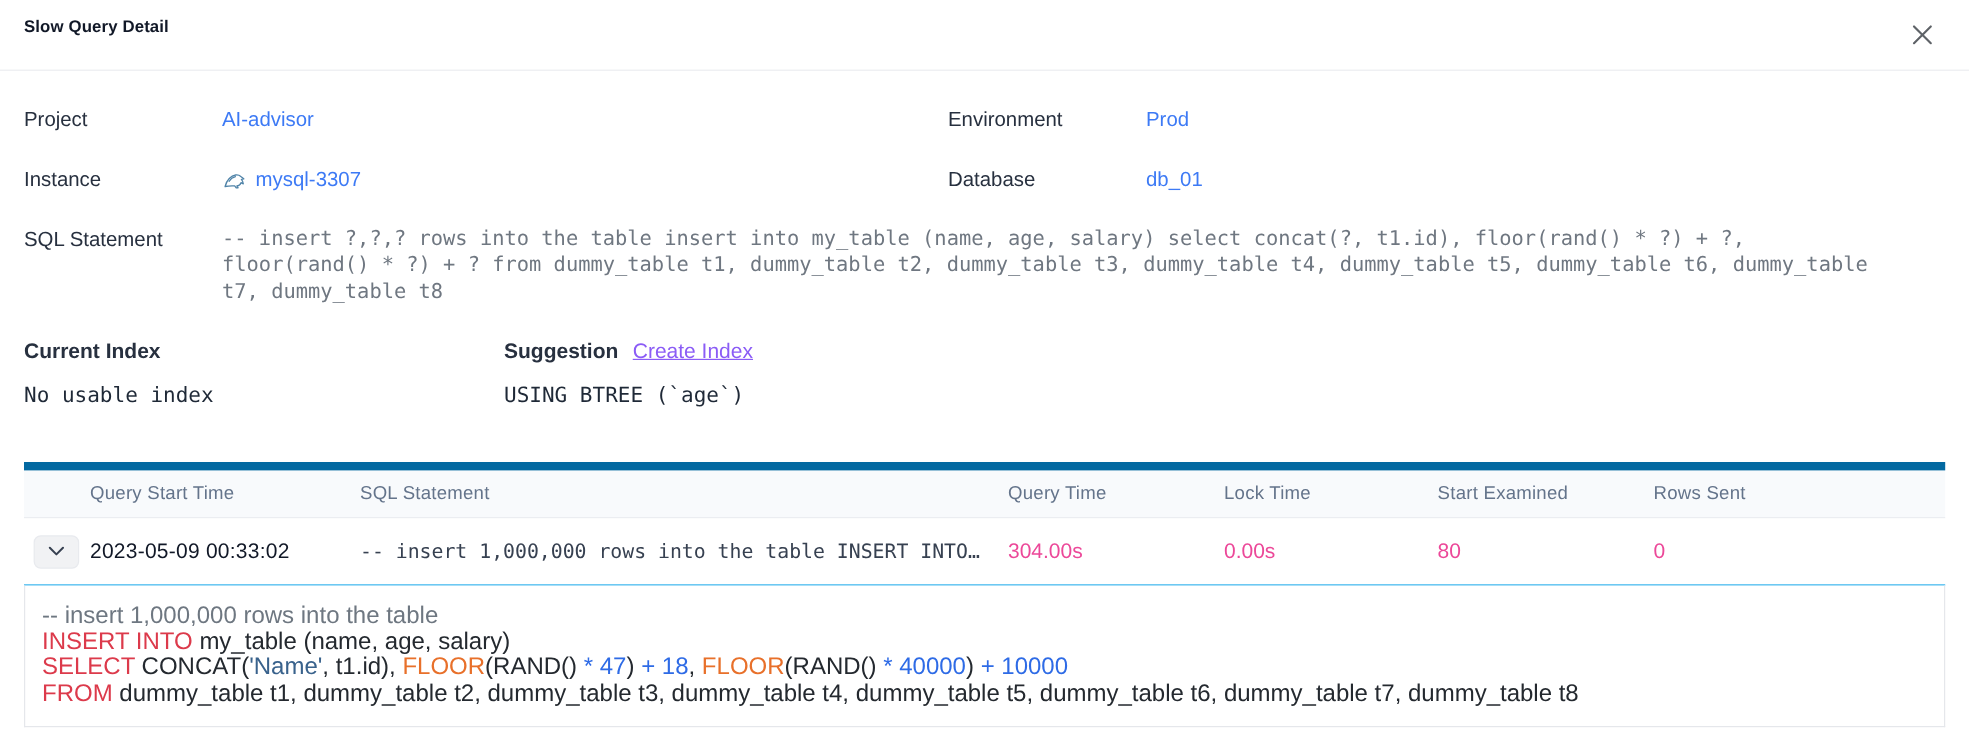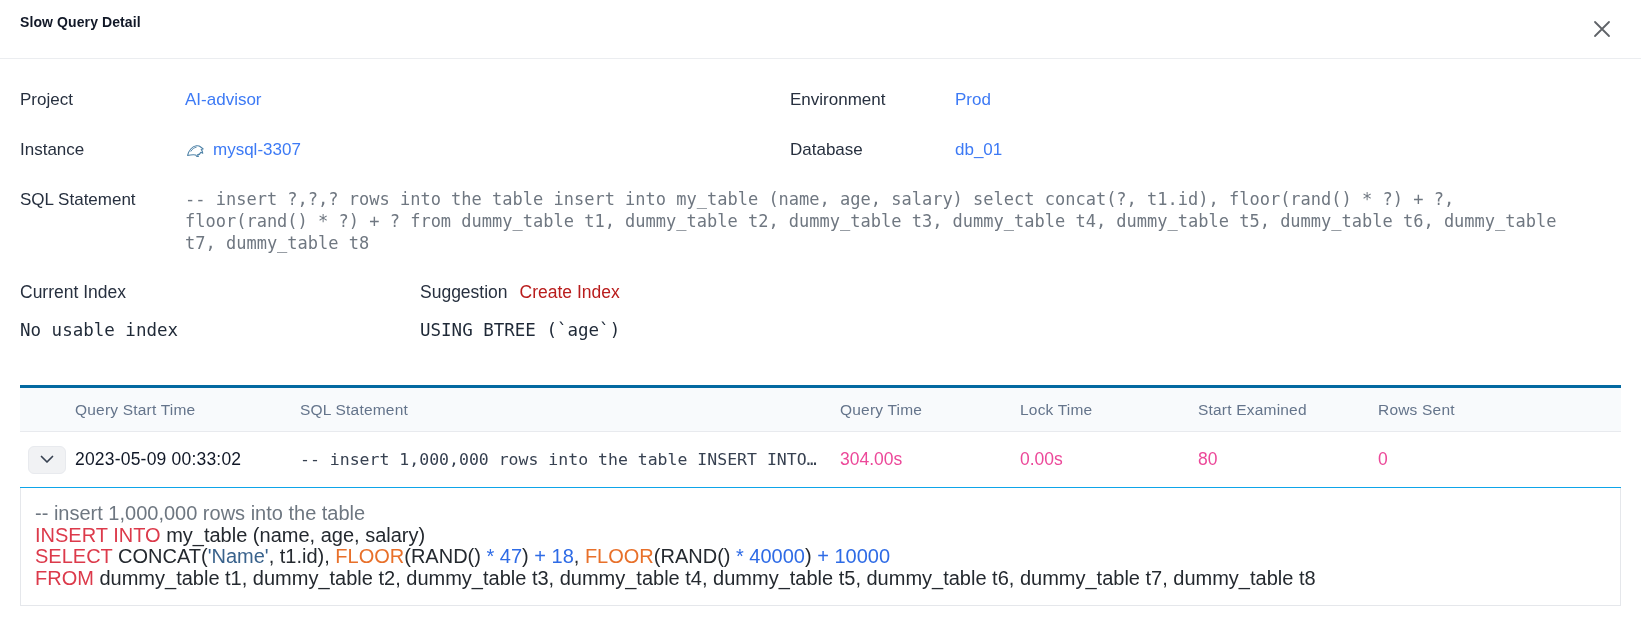--- a/index.html
+++ b/index.html
@@ -22,28 +22,28 @@
   .info-value { font-size:17px; line-height:24px; }
   .link { color:#3d7af5; text-decoration:none; cursor:pointer; }
   .instance-value { display:flex; align-items:center; gap:7px; }
   .mysql-icon svg { display:block; }
   .sql-mono { grid-column:2 / 5; font-family:"DejaVu Sans Mono", monospace;
     font-size:17px; line-height:22px; color:#6f7781; white-space:pre-wrap; }
 
   
   .index-grid { margin-top:26px; display:grid; grid-template-columns:400px 1fr; row-gap:14px; }
   .suggestion-line { display:flex; align-items:baseline; gap:12px; }
-  .index-label { font-size:17.5px; font-weight:400; color:#27303f; line-height:24px; }
-  .index-link { font-size:17.5px; color:#b91c1c; cursor:pointer; }
+  .index-label { font-size:17.5px; font-weight:700; color:#27303f; line-height:24px; }
+  .index-link { font-size:17.5px; color:#8b5cf6; text-decoration:underline; cursor:pointer; }
   .index-value { font-family:"DejaVu Sans Mono", monospace; font-size:17.5px; color:#1f2937; line-height:24px; }
 
   
   .slow-table { margin-top:43px; }
   .t-grid { display:grid; grid-template-columns:55px 225px 540px 180px 178px 180px 1fr; align-items:center; }
-  .t-head { height:47px; background:#f8fafc; border-top:3px solid #0369a1; border-bottom:1px solid #e8eaee; }
+  .t-head { height:47px; background:#f8fafc; border-top:7px solid #0369a1; border-bottom:1px solid #e8eaee; }
   .t-head .t-col { font-size:15.5px; font-weight:500; color:#64748b; letter-spacing:.2px; }
   .t-row { height:56px; border-bottom:1px solid #0ea5e9; background:#fff; }
   .expander { display:flex; justify-content:flex-start; padding-left:8px; }
   .expand-btn { width:38px; height:28px; background:#f1f2f4; border:1px solid #e8eaee;
     border-radius:6px; display:flex; align-items:center; justify-content:center; cursor:pointer; }
   .cell-time { font-size:17.5px; color:#111827; letter-spacing:.2px; }
   .cell-sql { font-family:"DejaVu Sans Mono", monospace; font-size:16.5px; color:#374151;
     white-space:nowrap; overflow:hidden; padding-right:18px; }
   .cell-num { font-size:17.5px; color:#ec4899; }
 

